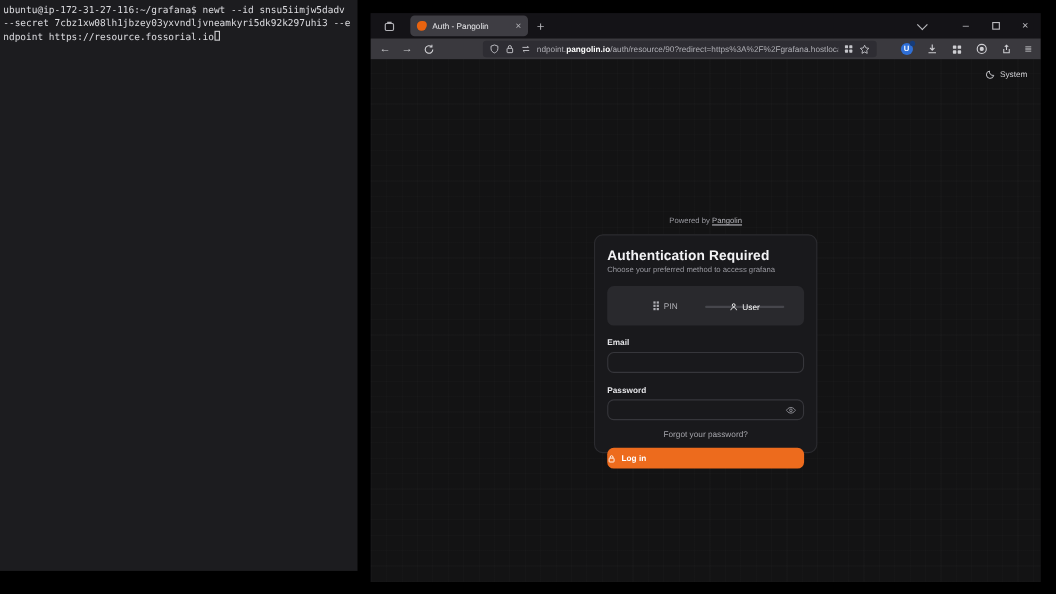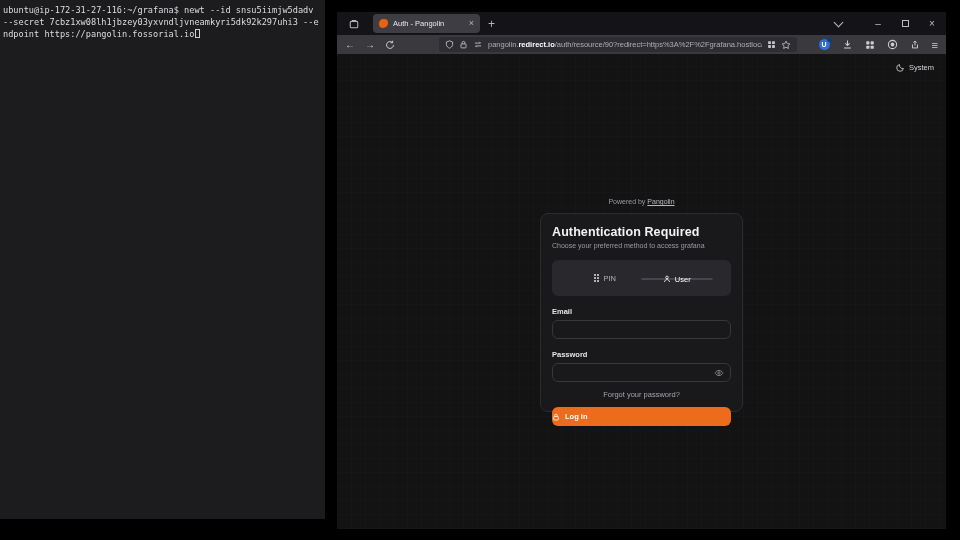--- a/index.html
+++ b/index.html
@@ -86,21 +86,21 @@
                display:flex; align-items:center; gap:5px;
                font-size:7.5px; font-weight:bold; }
   svg { display:block; }
 </style>
 </head>
 <body>
 
 <div id="terminal" class="abs">
   <div class="tline"><span>ubuntu@ip-172-31-27-116:~/grafana$ newt --id snsu5iimjw5dadv</span></div>
   <div class="tline"><span>--secret 7cbz1xw08lh1jbzey03yxvndljvneamkyri5dk92k297uhi3 --e</span></div>
-  <div class="tline"><span>ndpoint https://pangolin.fossorial.io</span><span class="cursor"></span></div>
+  <div class="tline"><span>ndpoint https://resource.fossorial.io</span><span class="cursor"></span></div>
 </div>
 
 <div id="browser" class="abs">
 
   <div id="tabstrip">
     <div class="fxview">
       <svg width="12" height="12" viewBox="0 0 16 16" fill="none" stroke="currentColor" stroke-width="1.4">
         <rect x="3" y="4.5" width="10" height="8.5" rx="1.5"></rect>
           <path d="M6 4.5V3.2h4v1.3"></path>
       </svg>
@@ -136,21 +136,21 @@
       <svg width="9" height="9" viewBox="0 0 16 16" fill="none" stroke="#c6c6cb" stroke-width="1.5">
         <path d="M8 1.5l5.5 2v4.2c0 4-3.3 5.9-5.5 6.8C5.8 13.6 2.5 11.7 2.5 7.7V3.5z"></path>
       </svg>
       <svg width="9" height="9" viewBox="0 0 16 16" fill="none" stroke="#c6c6cb" stroke-width="1.5">
         <rect x="3.5" y="7" width="9" height="7" rx="1"></rect>
           <path d="M5.5 7V5a2.5 2.5 0 0 1 5 0v2"></path>
       </svg>
       <svg width="10" height="9" viewBox="0 0 16 16" fill="none" stroke="#c6c6cb" stroke-width="1.5">
         <path d="M2.5 5.5h10l-2.3-2.3M13.5 10.5h-10l2.3 2.3"></path>
       </svg>
-      <span id="urltext"><span>pangolin.</span><span class="domain">redirect.io</span><span>/auth/resource/90?redirect=https%3A%2F%2Fgrafana.hostlocal.app%</span></span>
+      <span id="urltext"><span>ndpoint.</span><span class="domain">pangolin.io</span><span>/auth/resource/90?redirect=https%3A%2F%2Fgrafana.hostlocal.app%</span></span>
       <svg width="9" height="9" viewBox="0 0 16 16" fill="#c6c6cb">
         <rect x="2" y="2" width="5" height="5" rx="1"></rect>
           <rect x="9" y="2" width="5" height="5" rx="1"></rect>
         <rect x="2" y="9" width="5" height="5" rx="1"></rect>
           <rect x="9" y="9" width="5" height="5" rx="1"></rect>
       </svg>
       <svg width="10" height="10" viewBox="0 0 16 16" fill="none" stroke="#c6c6cb" stroke-width="1.3">
         <path d="M8 1.8l1.9 3.9 4.3.6-3.1 3 .7 4.3L8 11.6l-3.8 2 .7-4.3-3.1-3 4.3-.6z"></path>
       </svg>
     </div>

